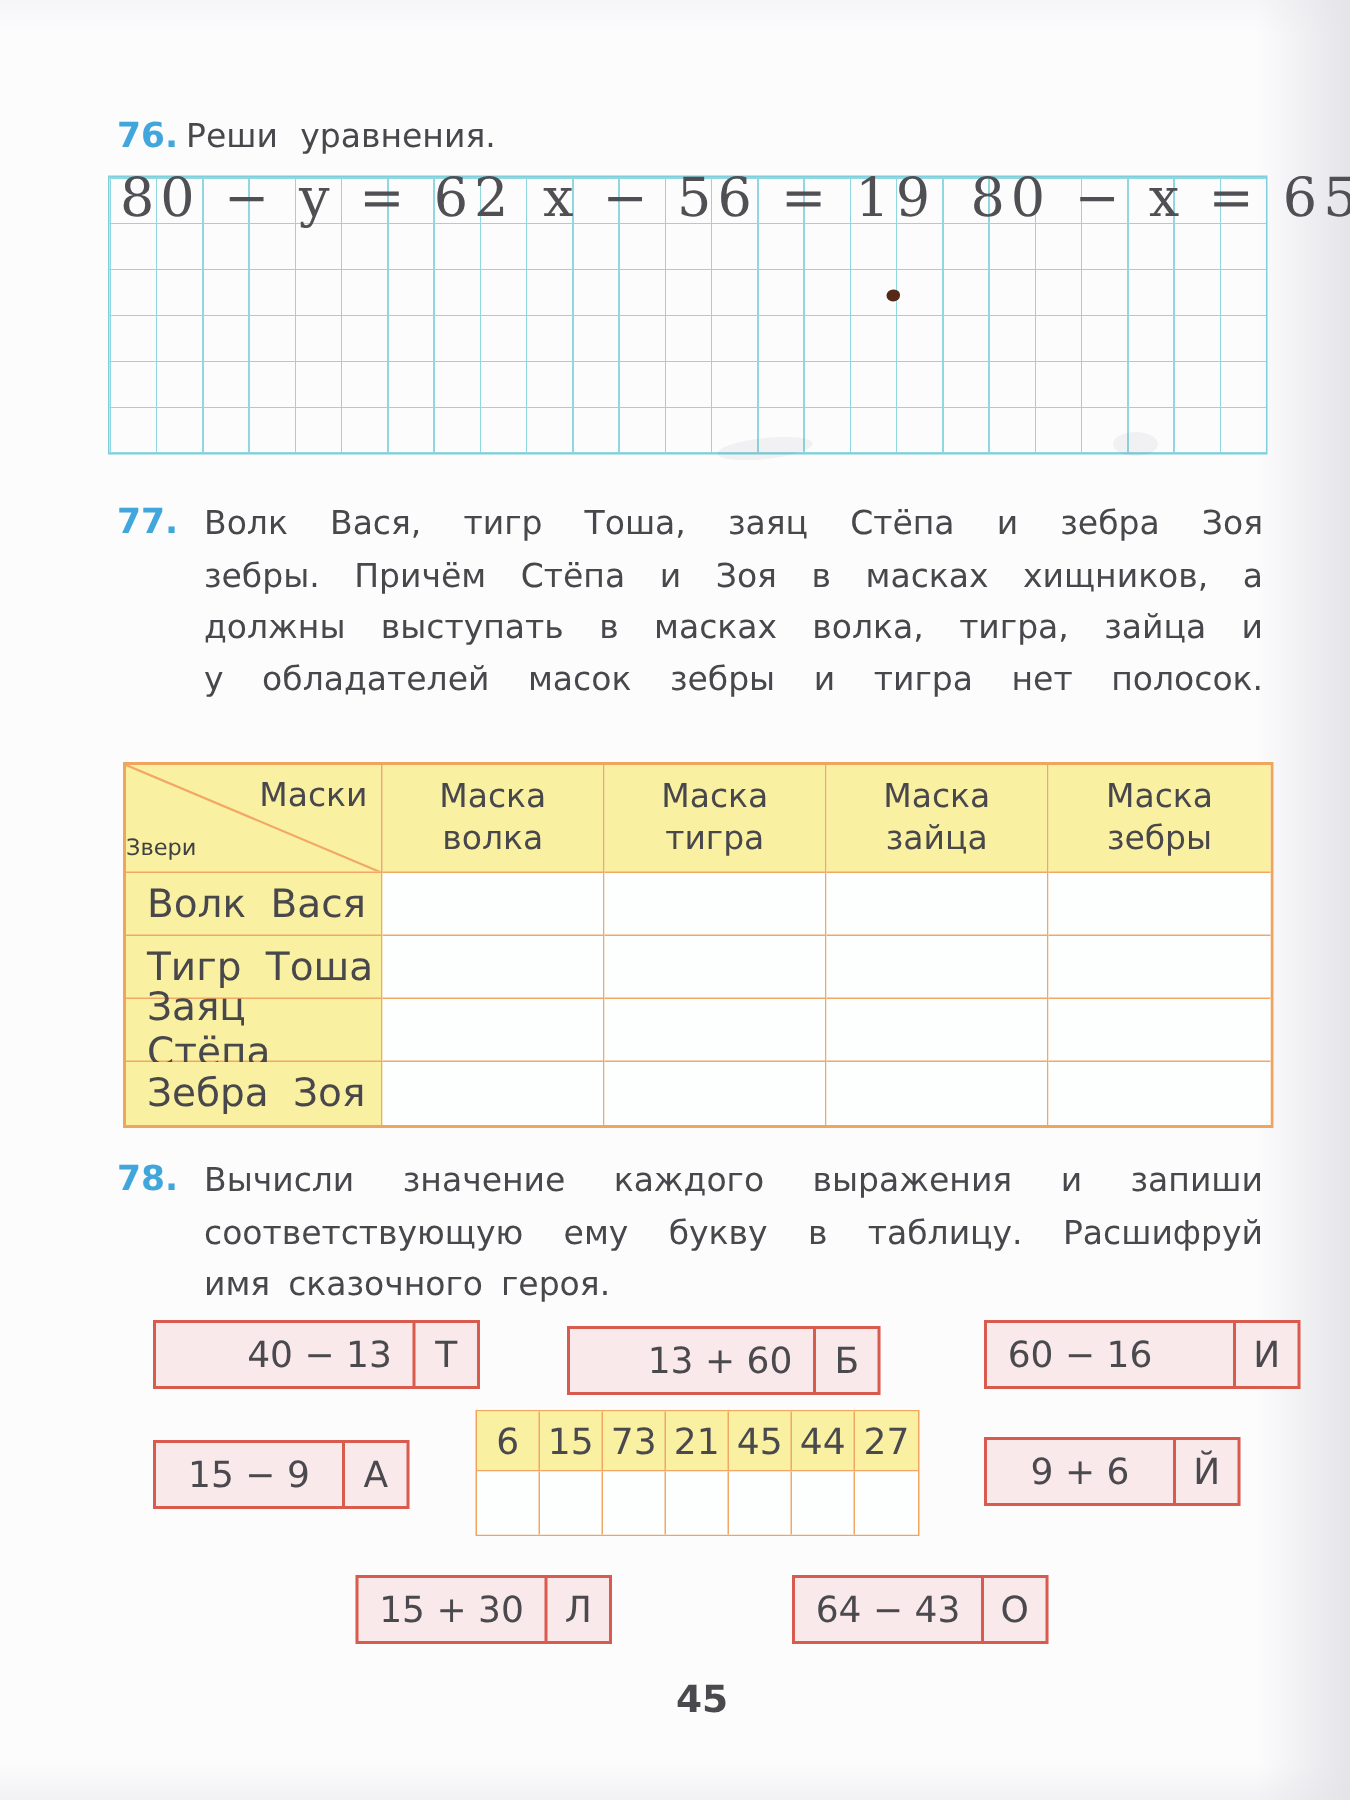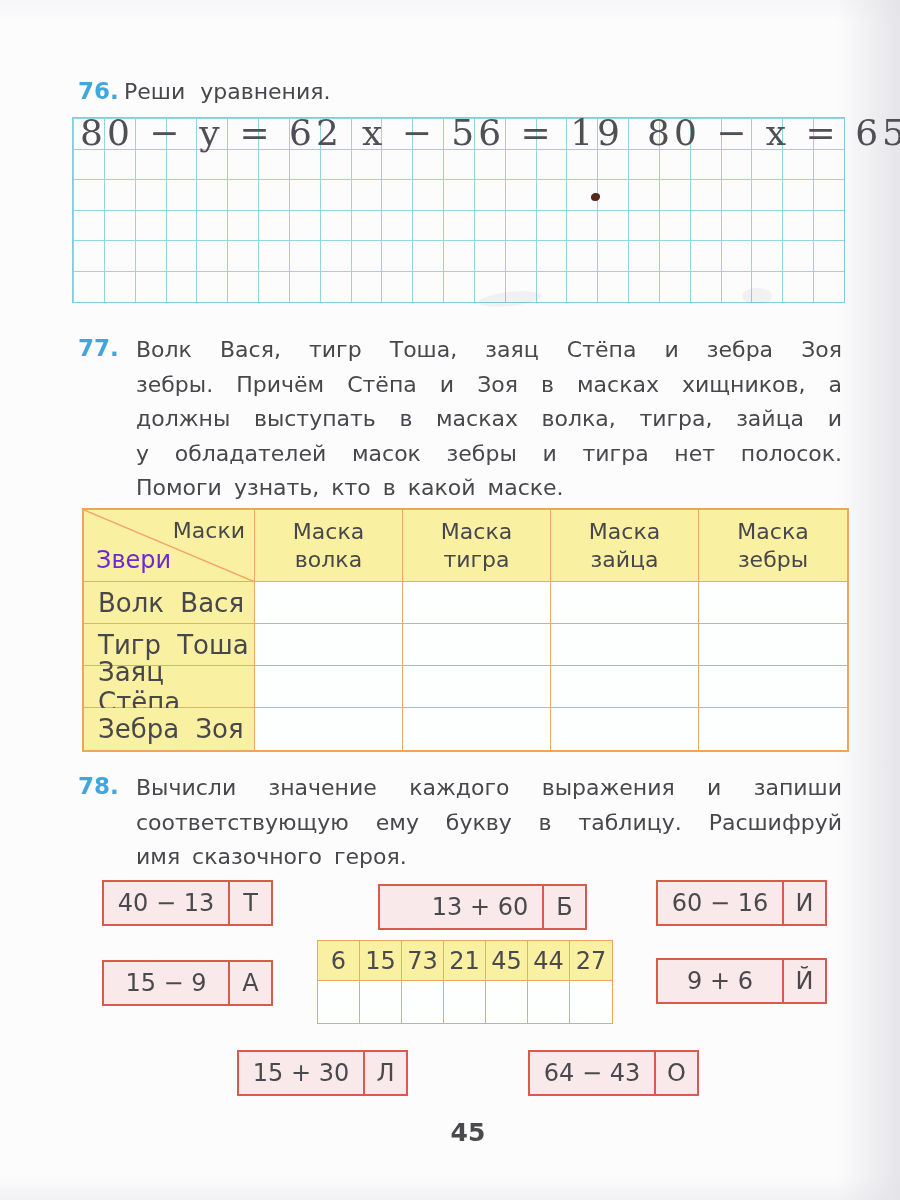--- a/index.html
+++ b/index.html
@@ -43,31 +43,31 @@
     border:2px solid #F0A55F;
   }
   .t77 .cell{border-right:1.5px solid #F2A864;border-bottom:1.5px solid #F2A864;box-sizing:border-box;}
   .t77 .cell:nth-child(5n){border-right:none;}
   .t77 .cell:nth-last-child(-n+5){border-bottom:none;}
   .yellow{background:#FAF0A2;}
   .white-cell{background:#FDFEFE;}
   .corner{position:relative;overflow:hidden;}
   .corner svg{position:absolute;left:0;top:0;}
   .corner .tr{position:absolute;right:9px;top:8px;font-size:22px;color:#48484C;}
-  .corner .bl{position:absolute;left:12px;bottom:7px;font-size:24px;color:#6d28d9;}
+  .corner .bl{position:absolute;left:0;bottom:7px;font-size:15px;color:#404040;}
   .colhead{display:flex;flex-direction:column;align-items:center;justify-content:center;
            font-size:22px;line-height:28px;color:#48484C;}
   .rowlab{display:flex;align-items:center;padding-left:14px;font-size:26px;color:#48484C;word-spacing:8px;}
   
   .ebox{position:absolute;display:flex;height:42px;border:2px solid #D95B4D;background:#FAE9EB;box-sizing:content-box;}
   .ebox .expr{width:124px;display:flex;align-items:center;justify-content:center;
               font-size:24px;color:#4A4A4E;white-space:nowrap;}
   .ebox .ltr{width:41px;border-left:2px solid #D95B4D;display:flex;align-items:center;justify-content:center;
              font-size:24px;color:#4A4A4E;}
-  .bT{left:102px;top:880px;} .bB{left:378px;top:884px;padding-left:38px;} .bI{left:656px;top:880px;}
+  .bT{left:102px;top:880px;padding-left:47px;} .bB{left:378px;top:884px;padding-left:38px;} .bI{left:656px;top:880px;gap:40px;}
   .bA{left:102px;top:960px;} .bY{left:656px;top:958px;}
   .bL{left:237px;top:1050px;} .bO{left:528px;top:1050px;}
   
   .code{
     position:absolute;left:317px;top:940px;
     display:grid;grid-template-columns:repeat(7,42px);grid-template-rows:40px 42px;
     border:1.5px solid #F0A55F;
   }
   .code .ccell{border-right:1.5px solid #F2A864;border-bottom:1.5px solid #F2A864;box-sizing:border-box;
                display:flex;align-items:center;justify-content:center;font-size:24px;color:#4A4A4E;}
@@ -92,21 +92,20 @@
   <div class="ink-dot"></div>
   <div class="smudge sm1"></div>
   <div class="smudge sm2"></div>
 
   <div class="exnum" style="top:335px;">77.</div>
   <div class="para" style="top:333px;">
     <div class="jl">Волк Вася, тигр Тоша, заяц Стёпа и зебра Зоя</div>
     <div class="jl">зебры. Причём Стёпа и Зоя в масках хищников, а</div>
     <div class="jl">должны выступать в масках волка, тигра, зайца и</div>
     <div class="jl">у обладателей масок зебры и тигра нет полосок.</div>
-    <div class="ll">Помоги узнать, кто в какой маске.</div>
   </div>
 
   <div class="t77">
 
     <div class="cell yellow corner">
       <svg width="171" height="72" viewBox="0 0 171 72">
         <line x1="0" y1="0" x2="171" y2="72" stroke="#F2A864" stroke-width="1.5"></line>
       </svg>
       <span class="tr">Маски</span>
       <span class="bl">Звери</span>

